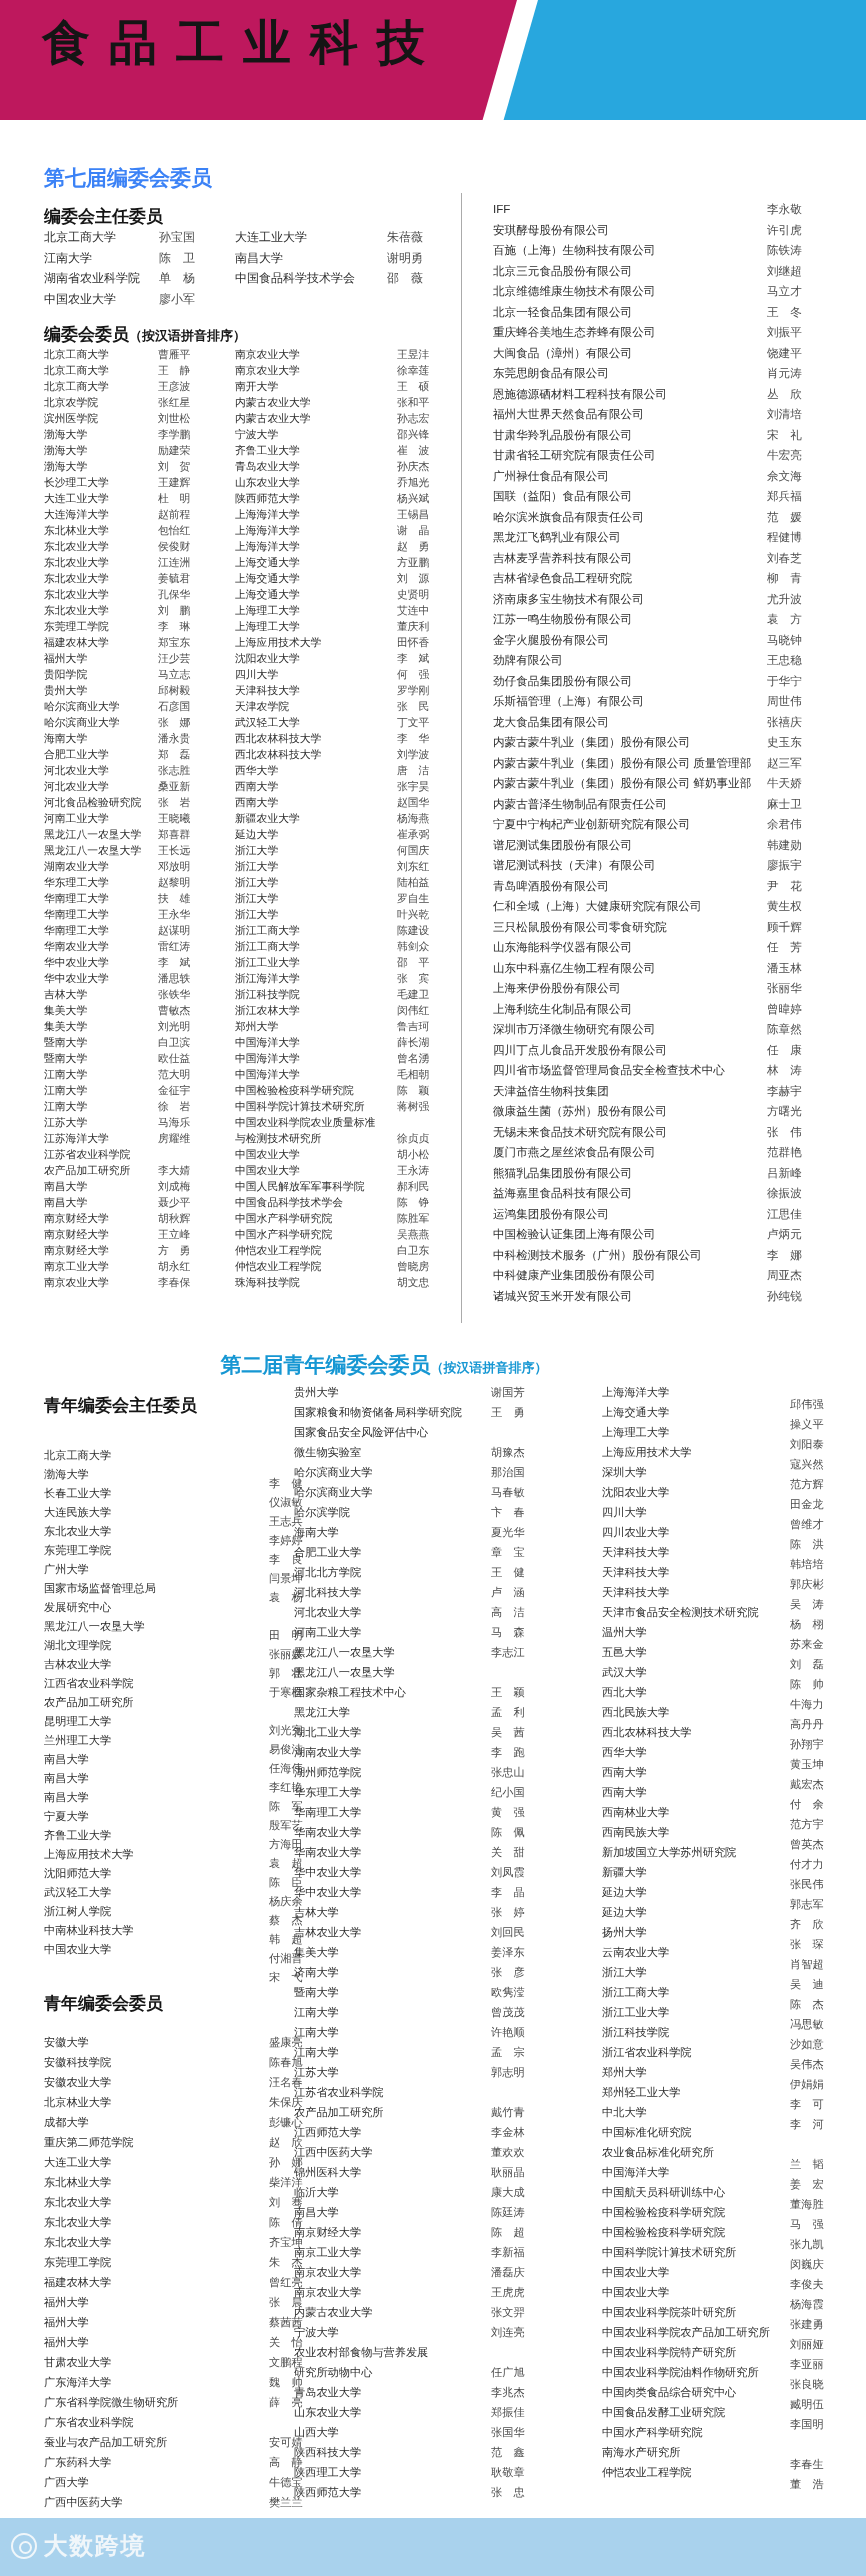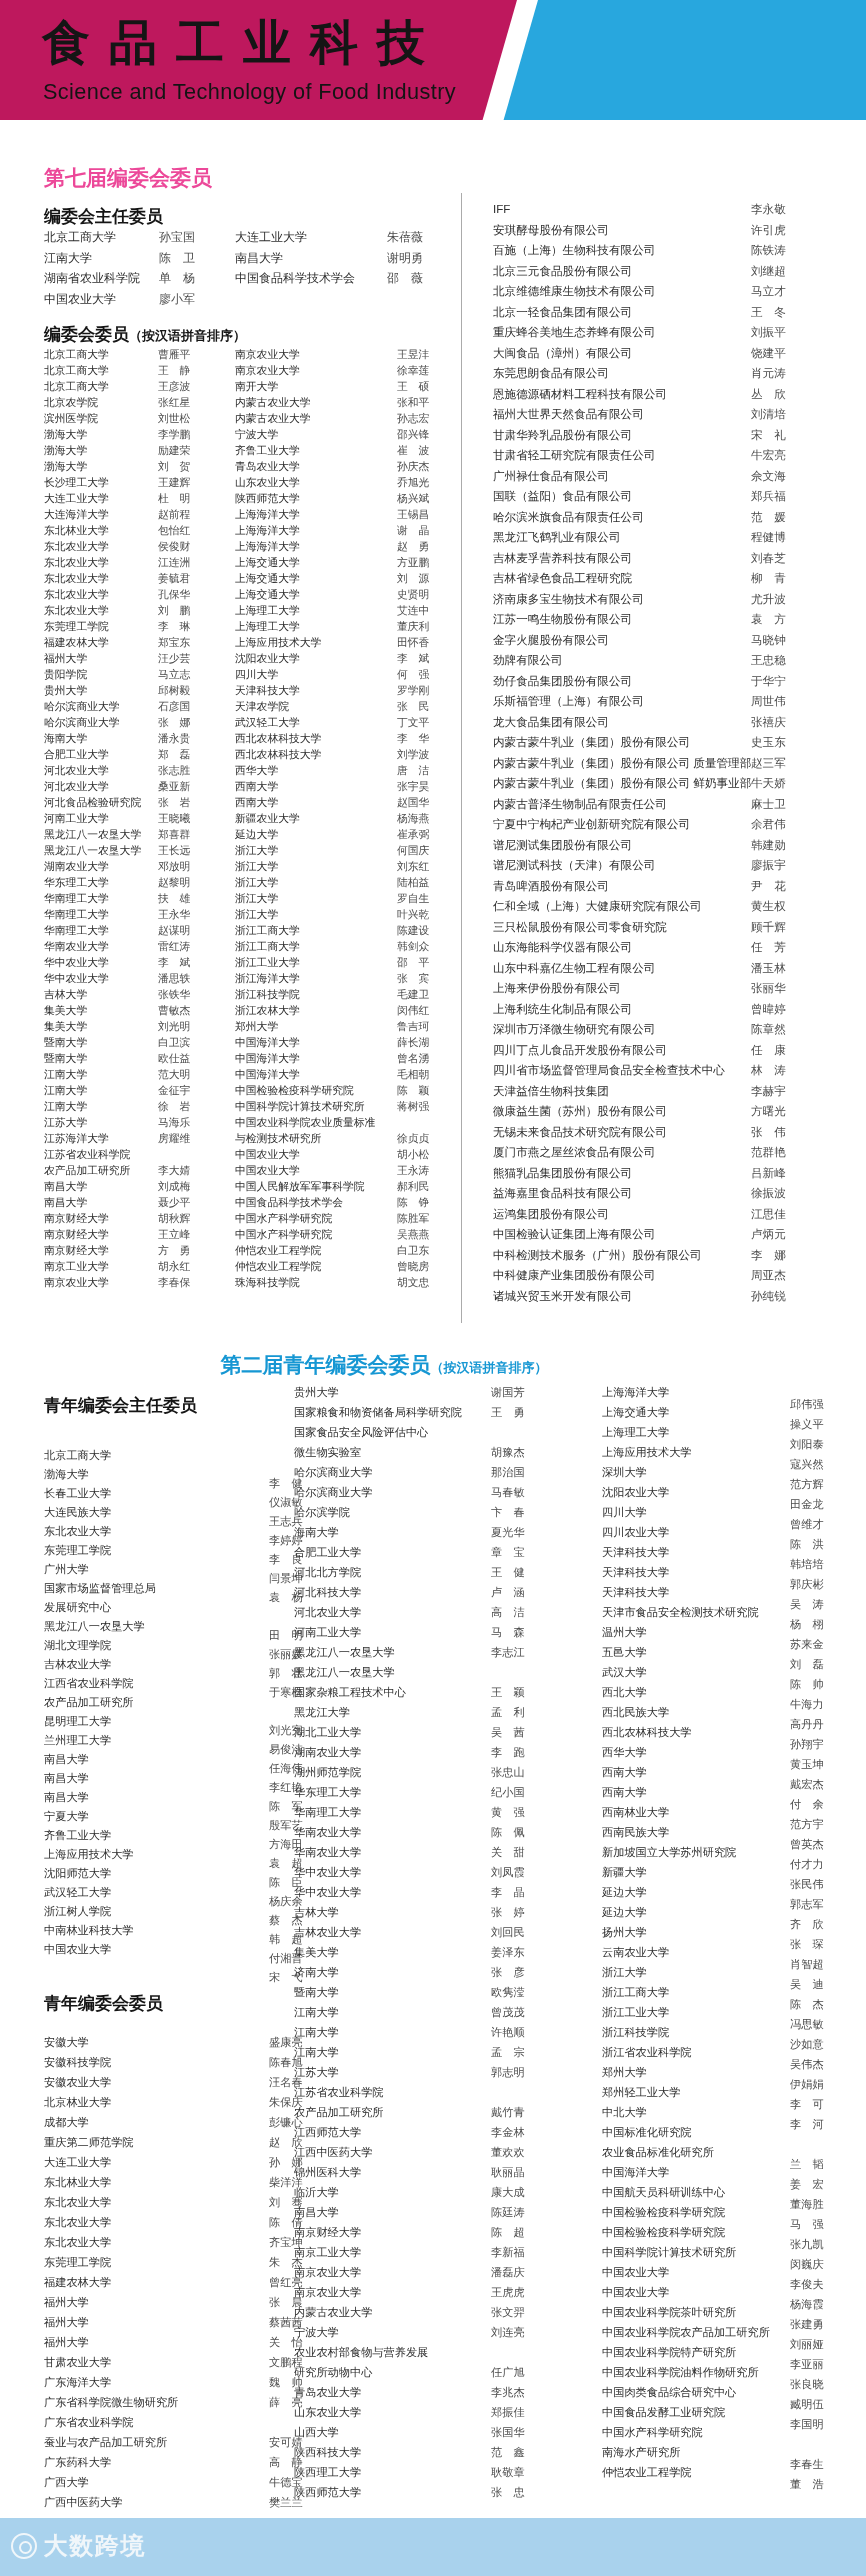--- a/index.html
+++ b/index.html
@@ -10,21 +10,21 @@
   .hdr-blue{position:absolute;top:0;left:481px;width:385px;height:120px;background:#28a7de;
             clip-path:polygon(12.5% 0,100% 0,100% 100%,3.5% 100%);}
   .hdr-stripe{position:absolute;top:0;left:517px;width:21px;height:120px;background:#ffffff;
               transform:skewX(-16deg);transform-origin:top left;}
   .logo-cn{position:absolute;left:42px;top:11.2px;font-family:"DejaVu Serif",serif;font-weight:bold;
            font-size:48px;letter-spacing:19px;color:#151515;white-space:nowrap;}
   .logo-en{position:absolute;left:43px;top:79px;font-size:21.7px;color:#141414;letter-spacing:0.4px;white-space:nowrap;}
   .banner{position:absolute;right:27px;top:19px;font-size:64px;font-weight:900;color:#ffffff;
           letter-spacing:6.4px;font-family:"DejaVu Sans",sans-serif;}
   
-  .sec-title{position:absolute;font-size:21px;font-weight:bold;color:#ec4899;white-space:nowrap;}
+  .sec-title{position:absolute;font-size:21px;font-weight:bold;color:#3b82f6;white-space:nowrap;}
   .sec-note{font-size:13px;font-weight:bold;}
   .sub-head{position:absolute;font-size:17px;font-weight:bold;color:#151515;white-space:nowrap;}
   .sub-note{font-size:13px;color:#151515;}
   .list{position:absolute;}
   .list .row{position:relative;}
   .list .org{position:absolute;left:0;top:0;color:#2d2d2d;white-space:nowrap;}
   .list .name{position:absolute;top:0;color:#4c4c4c;font-family:"DejaVu Serif",serif;white-space:nowrap;}
   
   .l7-chairsL{left:44px;top:229px;font-size:12px;}
   .l7-chairsR{left:235px;top:229px;font-size:12px;}
@@ -33,21 +33,21 @@
   .l7-chairsR .name{left:152px;}
   .l7-memL{left:44px;top:348px;font-size:10.8px;}
   .l7-memR{left:235px;top:348px;font-size:10.8px;}
   .l7-memL .row,.l7-memR .row{height:16px;}
   .l7-memL .name{left:114px;}
   .l7-memR .name{left:162px;}
   .vline{position:absolute;left:461px;top:193px;width:0.8px;height:1130px;background:#ababab;}
   
   .corp{left:493px;top:202px;font-size:11.6px;}
   .corp .row{height:20.5px;}
-  .corp .name{left:258px;text-align:right;}
+  .corp .name{left:274px;text-align:right;}
   
   .y-title{position:absolute;top:1351px;left:0;width:768px;text-align:center;font-size:21px;
            font-weight:bold;color:#1697d3;}
   .y1-chairs{left:44px;top:1448px;font-size:11.2px;}
   .y1-chairs .row{height:19px;}
   .y1-chairs .name{left:225px;margin-top:28px;}
   .y1-mem{left:44px;top:2035px;font-size:11.2px;}
   .y1-mem .row{height:20px;}
   .y1-mem .name{left:225px;}
   .y2{left:294px;top:1385px;font-size:11.2px;}
@@ -67,21 +67,20 @@
 </style>
 </head>
 <body>
 
 <div class="page">
 
   <div class="hdr">
     <div class="hdr-blue"></div>
     <div class="hdr-stripe"></div>
     <div class="logo-cn">食品工业科技</div>
-    <div class="logo-en">Science and Technology of Food Industry</div>
   </div>
 
   <div class="sec-title" style="left:44px;top:164px;">
     <span>第七届编委会委员</span>
   </div>
   <div class="sub-head" style="left:44px;top:205px;">编委会主任委员</div>
   <div class="list l7-chairsL">
       <div class="row">
         <span class="org">北京工商大学</span>
         <span class="name">孙宝国</span>

